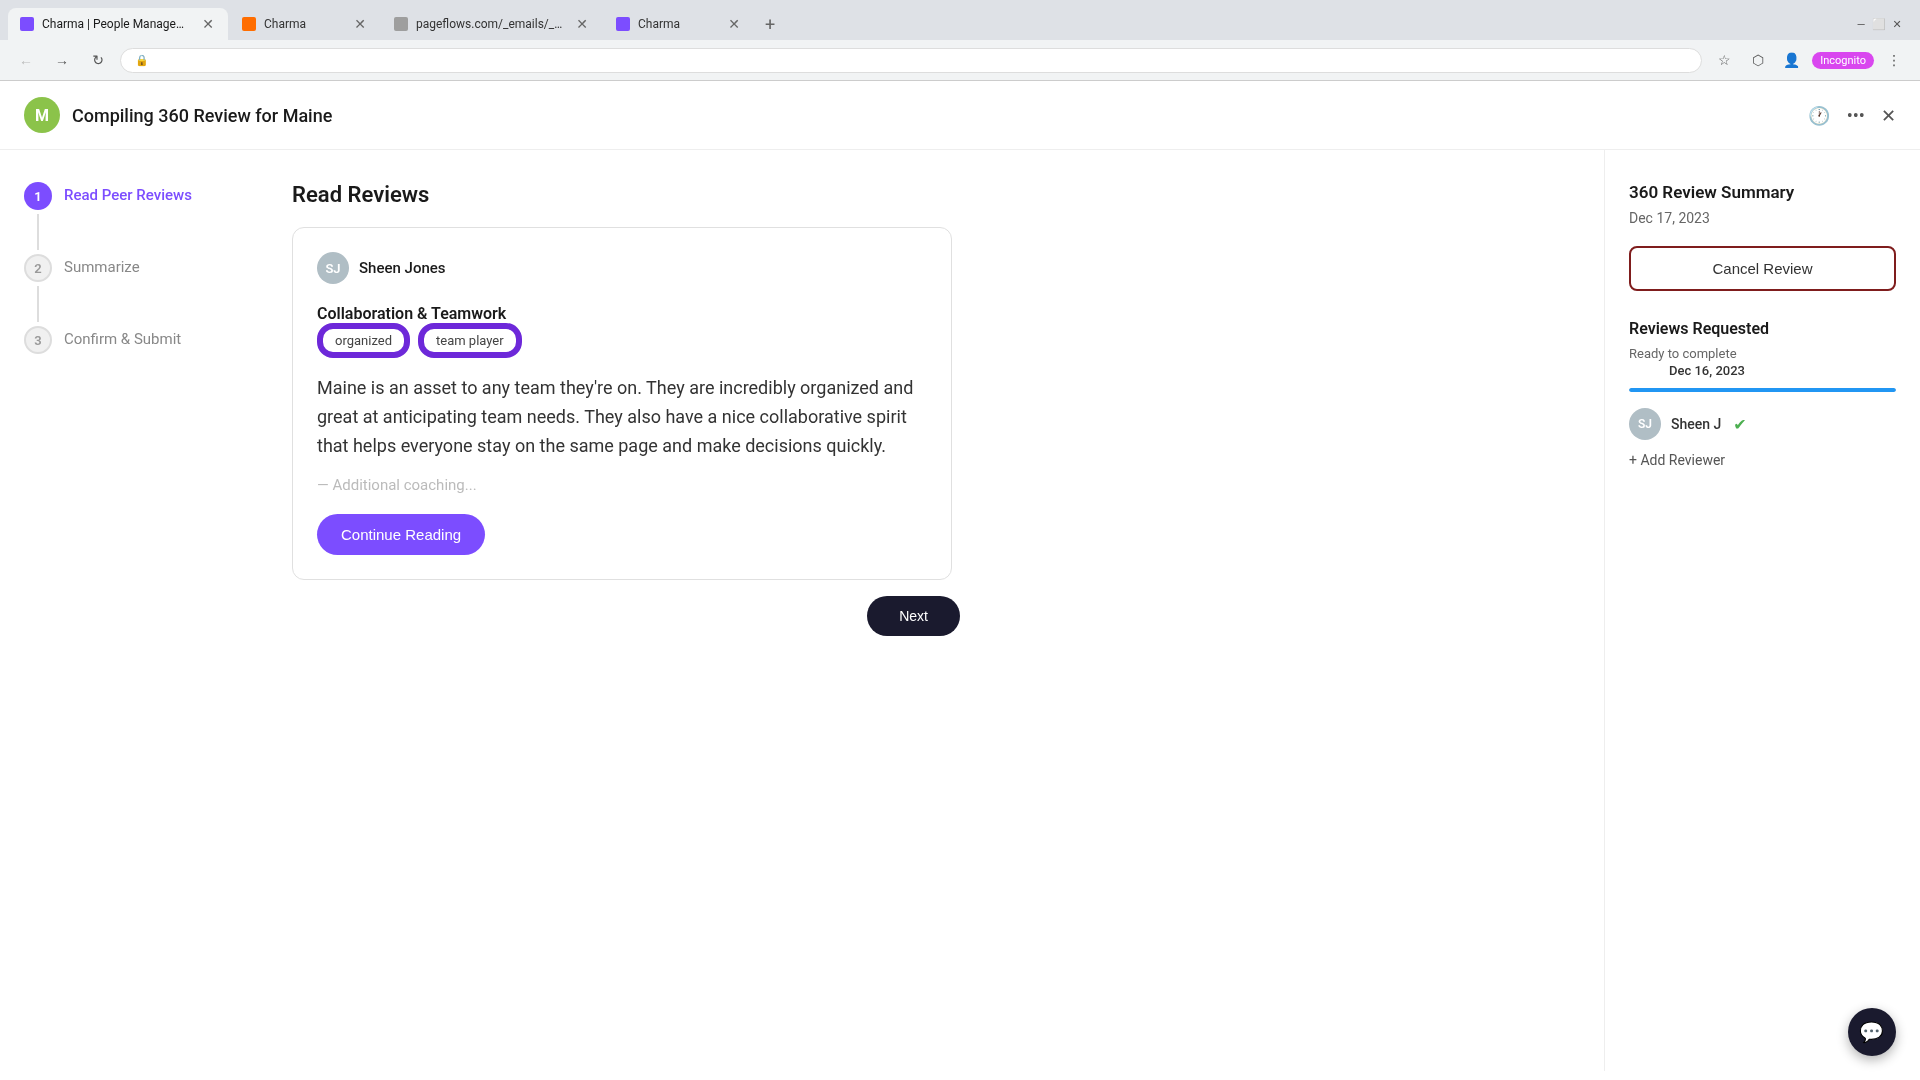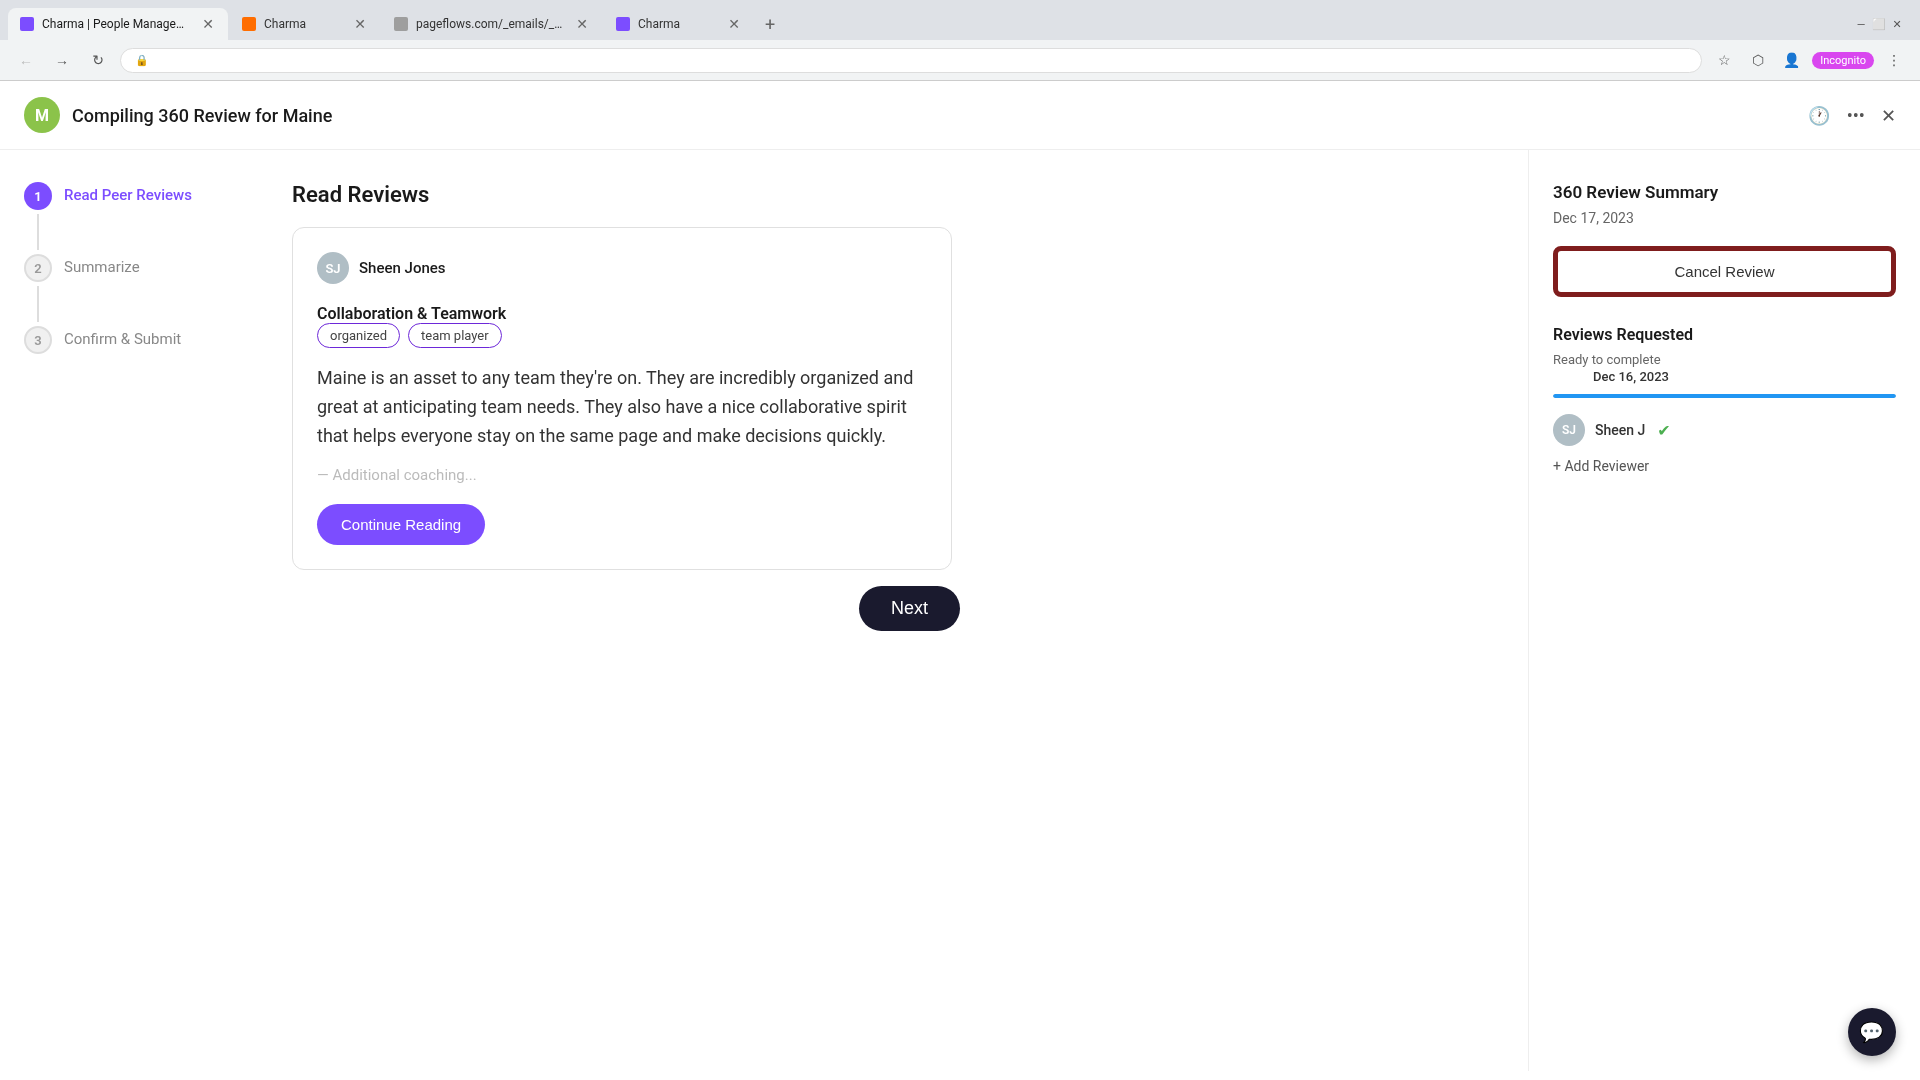--- a/index.html
+++ b/index.html
@@ -295,21 +295,21 @@
       color: #1a1a1a;
     }
     .tags-row {
       display: flex;
       gap: 8px;
       flex-wrap: wrap;
       margin-bottom: 16px;
     }
     .tag {
       padding: 4px 12px;
-      border: 1px solid #6d28d9;
+      border: 6px solid #6d28d9;
       border-radius: 16px;
       font-size: 13px;
       color: #444;
       background: #fff;
     }
     .review-text {
       font-size: 18px;
       line-height: 1.6;
       color: #333;
       margin-bottom: 16px;
@@ -335,47 +335,47 @@
       justify-content: flex-end;
       padding: 16px 32px 0 0;
       max-width: 700px;
     }
     .next-btn {
       background: #1a1a2e;
       color: white;
       border: none;
       padding: 12px 32px;
       border-radius: 24px;
-      font-size: 18px;
+      font-size: 14px;
       cursor: pointer;
       font-weight: 500;
     }
 
     
     .right-panel {
-      width: 392px;
+      width: 316px;
       padding: 32px 24px;
       border-left: 1px solid #eee;
       flex-shrink: 0;
     }
     .panel-title {
       font-size: 17px;
       font-weight: 600;
       color: #1a1a1a;
       margin-bottom: 8px;
     }
     .panel-date {
       font-size: 14px;
       color: #666;
       margin-bottom: 20px;
     }
     .cancel-review-btn {
       width: 100%;
       background: #fff;
-      border: 5px solid #7f1d1d;
+      border: 2px solid #7f1d1d;
       border-radius: 8px;
       padding: 12px 16px;
       font-size: 15px;
       color: #333;
       cursor: pointer;
       margin-bottom: 28px;
     }
     .panel-sub-title {
       font-size: 16px;
       font-weight: 600;

